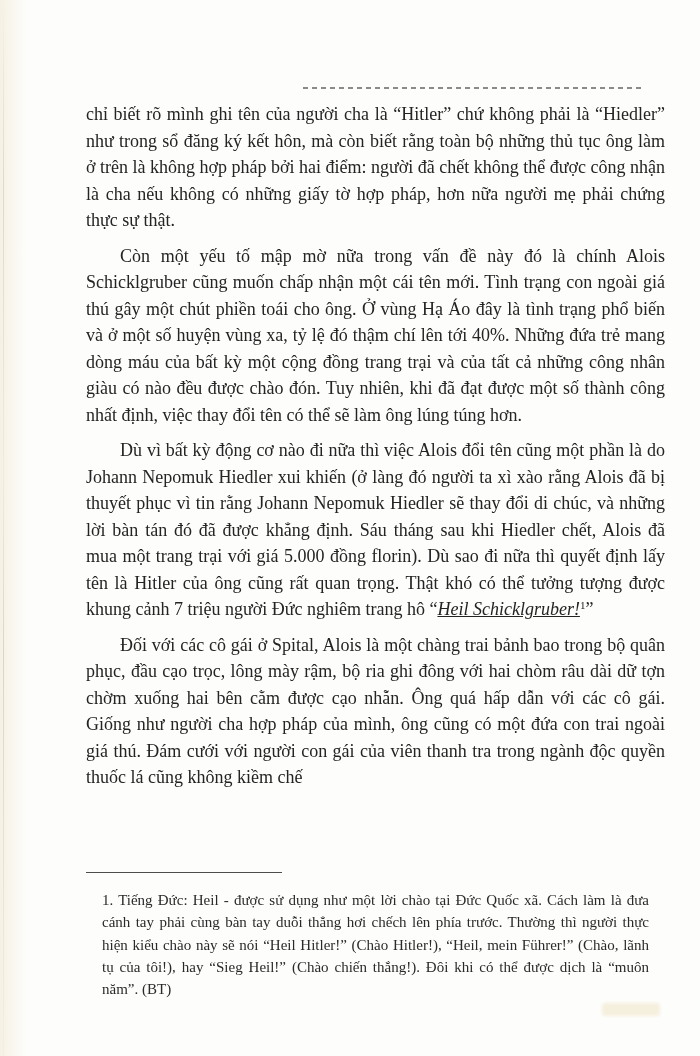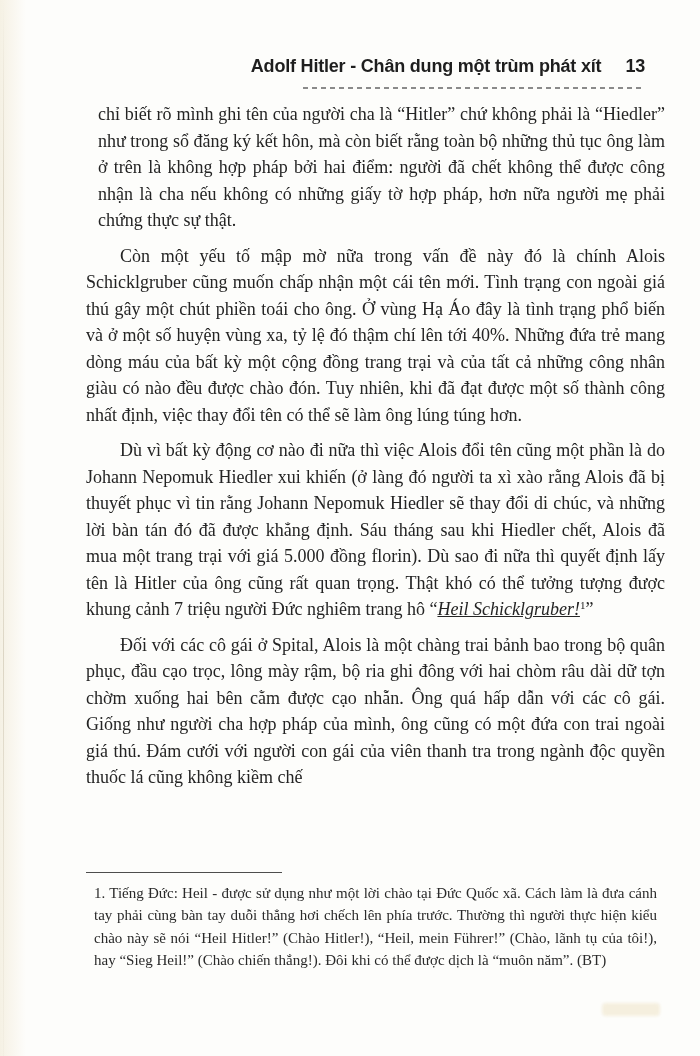--- a/index.html
+++ b/index.html
@@ -70,21 +70,20 @@
     font-size: 18px;
     line-height: 26.5px;
     text-align: justify;
   }
   .body-text p {
     margin: 0 0 9px 0;
     text-indent: 34px;
   }
   .body-text p.no-indent {
     text-indent: 0;
-    margin-left: 12px;
   }
   .body-text em {
     font-style: italic;
     text-decoration: underline;
   }
   .body-text sup {
     font-size: 11px;
     line-height: 0;
     vertical-align: 6px;
   }
@@ -95,21 +94,21 @@
     top: 872px;
     width: 579px;
   }
   .footnote-rule {
     width: 196px;
     height: 0;
     border-top: 1px solid #4d4d4d;
     margin-bottom: 9px;
   }
   .footnote-text {
-    margin: 8px;
+    margin: 16px;
     font-size: 15px;
     line-height: 22.3px;
     text-align: justify;
     color: #2a2a2a;
   }
   
   .page-stain {
     position: absolute;
     right: 40px;
     bottom: 40px;
@@ -121,24 +120,20 @@
   }
 </style>
 </head>
 <body>
 
 <div class="page">
 
   <div class="edge-band"></div>
   <div class="edge-crease"></div>
 
-  <div class="running-head">
-    <span>Adolf Hitler - Chân dung một trùm phát xít</span>
-    <span>13</span>
-  </div>
   <div class="dashed-rule"></div>
 
   <div class="body-text">
     <p class="no-indent">chỉ biết rõ mình ghi tên của người cha là “Hitler” chứ không phải là “Hiedler” như trong sổ đăng ký kết hôn, mà còn biết rằng toàn bộ những thủ tục ông làm ở trên là không hợp pháp bởi hai điểm: người đã chết không thể được công nhận là cha nếu không có những giấy tờ hợp pháp, hơn nữa người mẹ phải chứng thực sự thật.</p>
     <p>Còn một yếu tố mập mờ nữa trong vấn đề này đó là chính Alois Schicklgruber cũng muốn chấp nhận một cái tên mới. Tình trạng con ngoài giá thú gây một chút phiền toái cho ông. Ở vùng Hạ Áo đây là tình trạng phổ biến và ở một số huyện vùng xa, tỷ lệ đó thậm chí lên tới 40%. Những đứa trẻ mang dòng máu của bất kỳ một cộng đồng trang trại và của tất cả những công nhân giàu có nào đều được chào đón. Tuy nhiên, khi đã đạt được một số thành công nhất định, việc thay đổi tên có thể sẽ làm ông lúng túng hơn.</p>
     <p><span>Dù vì bất kỳ động cơ nào đi nữa thì việc Alois đổi tên cũng một phần là do Johann Nepomuk Hiedler xui khiến (ở làng đó người ta xì xào rằng Alois đã bị thuyết phục vì tin rằng Johann Nepomuk Hiedler sẽ thay đổi di chúc, và những lời bàn tán đó đã được khẳng định. Sáu tháng sau khi Hiedler chết, Alois đã mua một trang trại với giá 5.000 đồng florin). Dù sao đi nữa thì quyết định lấy tên là Hitler của ông cũng rất quan trọng. Thật khó có thể tưởng tượng được khung cảnh 7 triệu người Đức nghiêm trang hô “</span><em>Heil Schicklgruber!</em><sup>1</sup><span>”</span></p>
     <p>Đối với các cô gái ở Spital, Alois là một chàng trai bảnh bao trong bộ quân phục, đầu cạo trọc, lông mày rậm, bộ ria ghi đông với hai chòm râu dài dữ tợn chờm xuống hai bên cằm được cạo nhẵn. Ông quá hấp dẫn với các cô gái. Giống như người cha hợp pháp của mình, ông cũng có một đứa con trai ngoài giá thú. Đám cưới với người con gái của viên thanh tra trong ngành độc quyền thuốc lá cũng không kiềm chế</p>
   </div>
 
   <div class="footnote-block">

